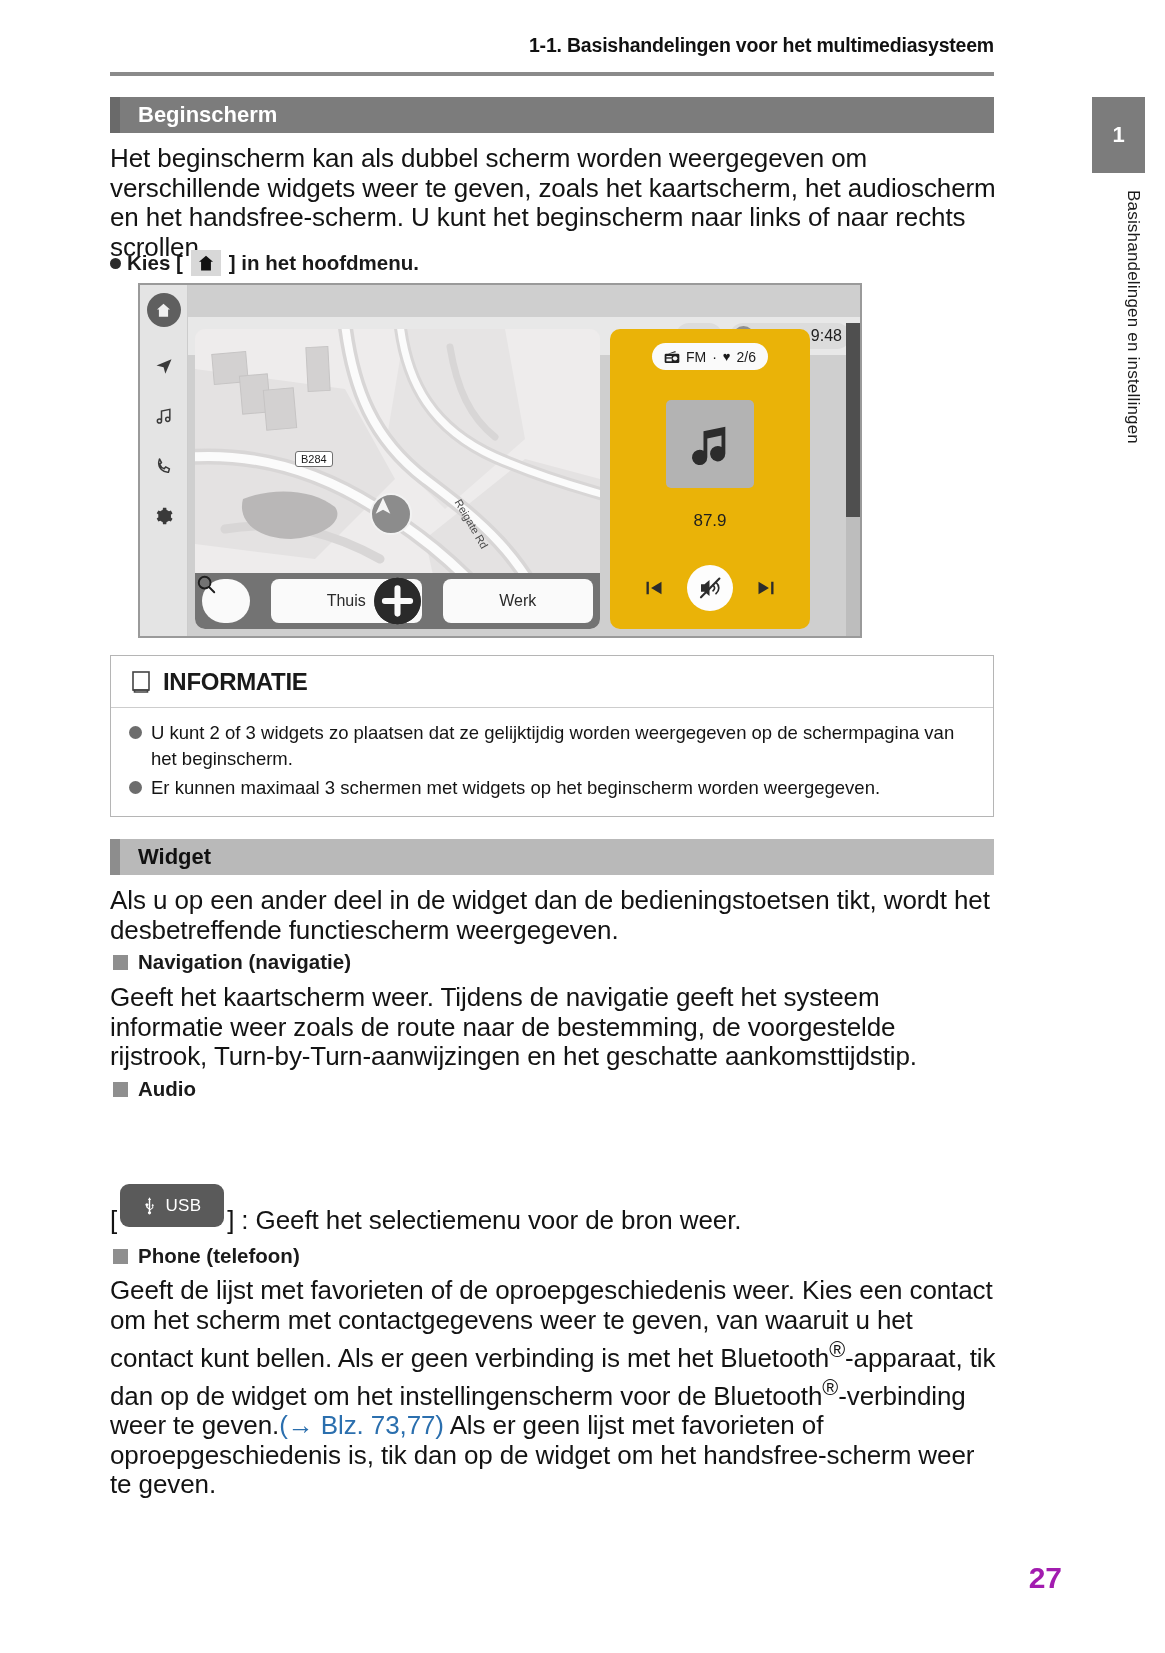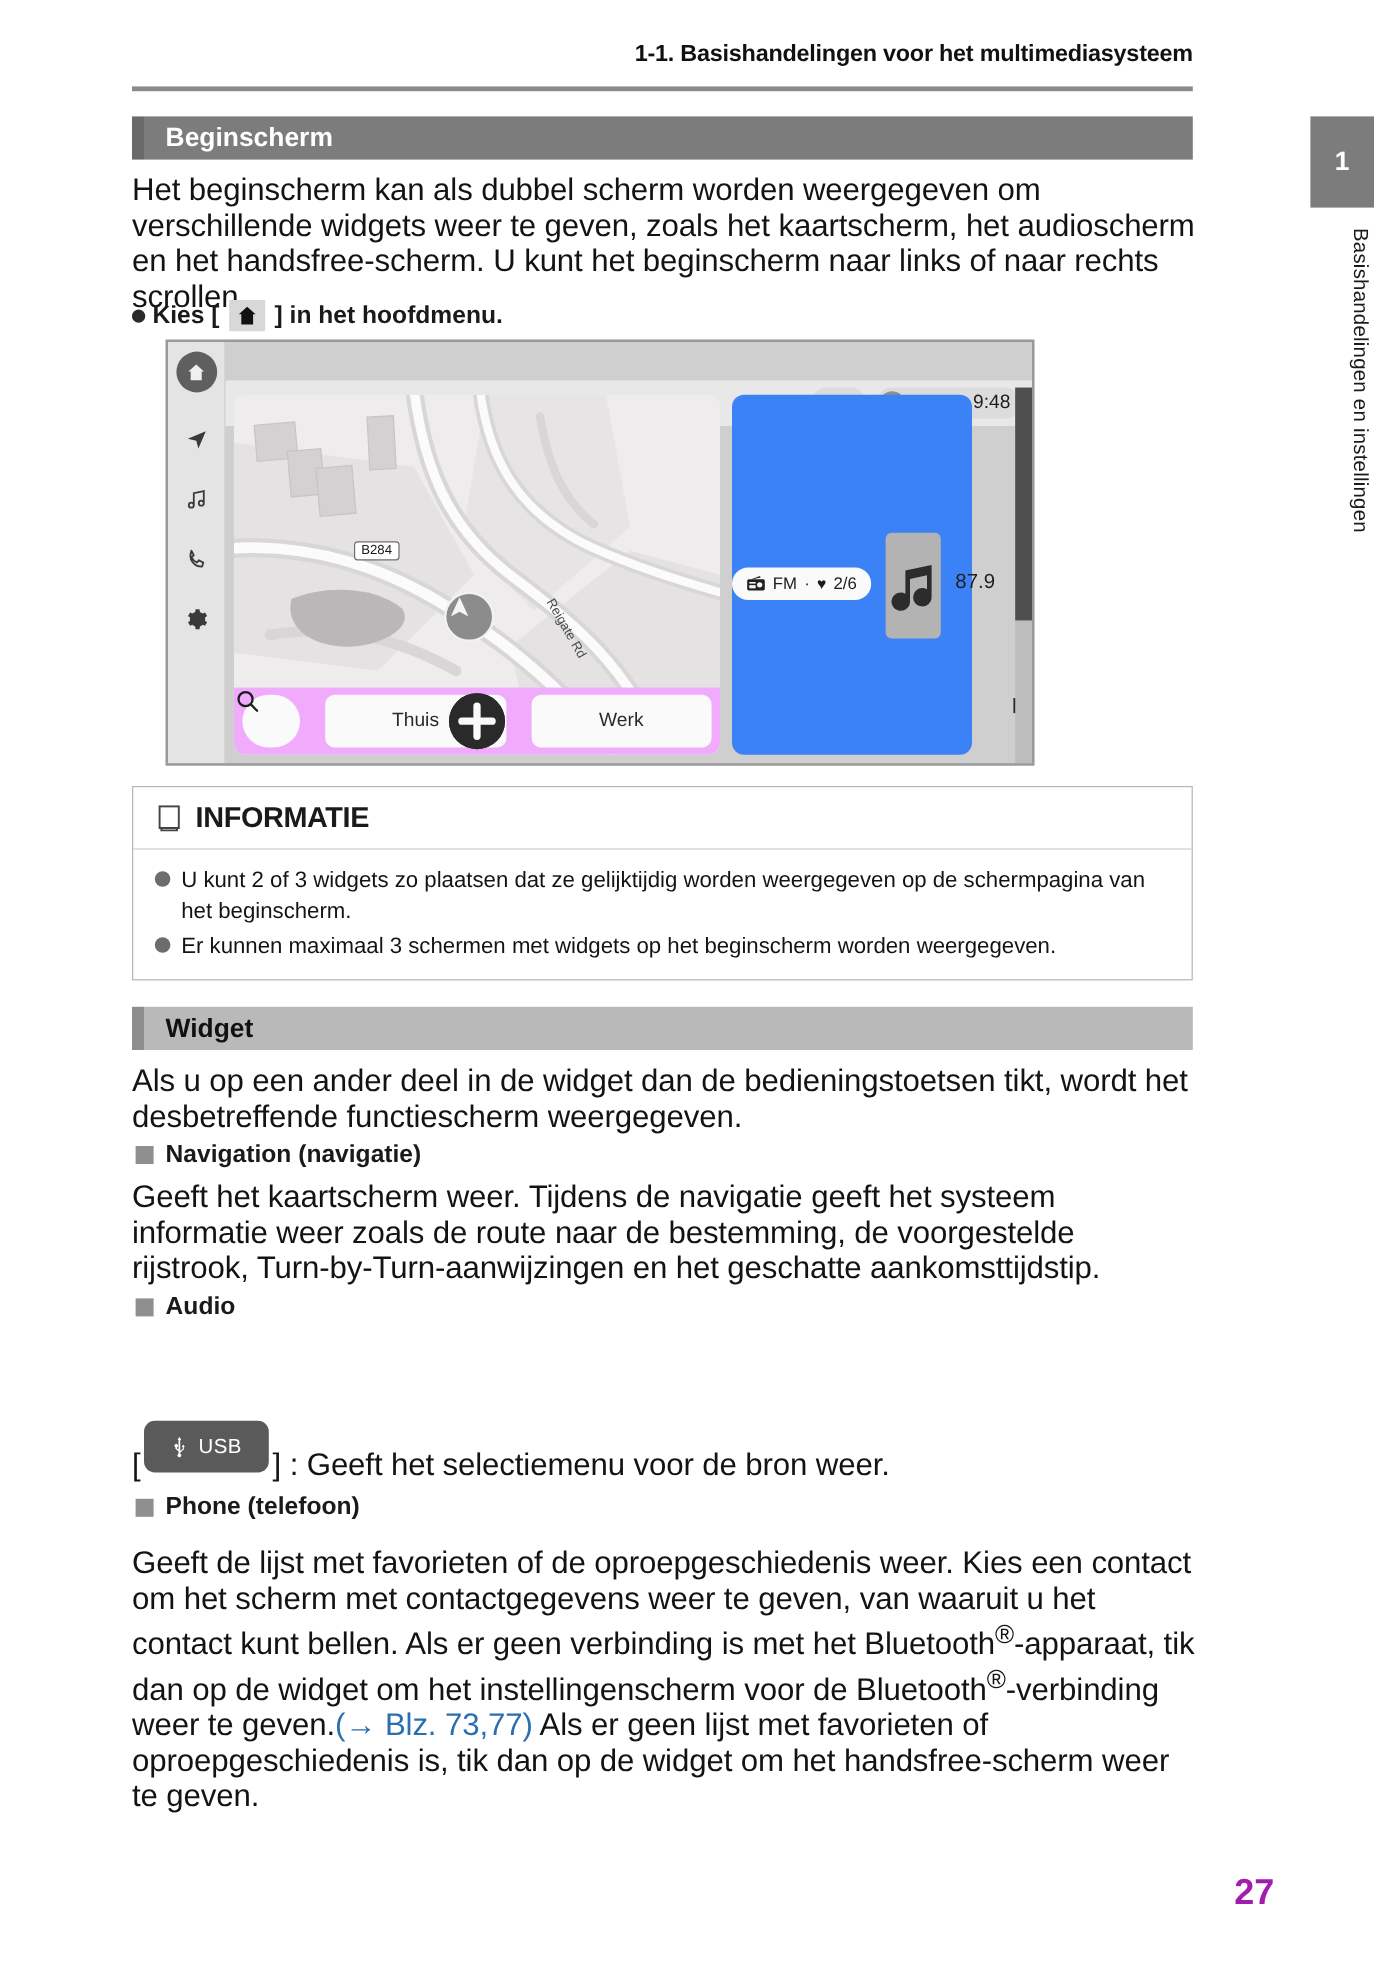--- a/index.html
+++ b/index.html
@@ -156,40 +156,40 @@
   .car-puck {
     position:absolute; left:175px; top:164px;
     width:42px; height:42px; border-radius:50%; background:#8c8c8c;
     display:flex; align-items:center; justify-content:center;
     border:2px solid #f2f2f2;
   }
   .car-puck svg { width:22px; height:22px; fill:#f4f4f4; }
 
   .map-actions {
     position:absolute; left:0; right:0; bottom:0; height:56px;
-    background:#f0abfc;
+    background:#737373;
     display:flex; align-items:flex-end; gap:21px; padding:6px 7px;
   }
   .search-btn {
     width:48px; height:44px; border-radius:22px; background:#fafafa;
     display:flex; align-items:center; justify-content:center; flex:none;
   }
   .search-btn svg { width:22px; height:22px; }
   .dest-btn {
     flex:1; height:44px; border-radius:8px; background:#fafafa;
     display:flex; align-items:center; justify-content:center; gap:9px;
     font-size:16px; color:#2a2a2a;
   }
   .plus-ic { width:15px; height:15px; }
 
   
   .audio-panel {
     position:absolute; left:470px; top:44px; width:200px; height:300px;
-    background:#3b82f6; border-radius:10px;
-    display:flex; flex-direction:row; align-items:center;gap:12px;
+    background:#eab308; border-radius:10px;
+    display:flex; flex-direction:column; align-items:center;gap:12px;
   }
   .src-pill {
     margin-top:14px; height:27px; border-radius:14px; background:#fafafa;
     display:flex; align-items:center; gap:6px; padding:0 12px;
     font-size:14px; color:#1a1a1a;
   }
   .src-pill svg.radio { width:16px; height:14px; fill:#1f1f1f; }
   .src-pill .heart { font-size:13px; }
   .art {
     margin-top:18px; width:88px; height:88px; background:#b3b3b3; border-radius:5px;
@@ -508,18 +508,18 @@
   </div>
   <div class="para" style="top:1206px; left:110px;">
     <span>[</span><span style="display:inline-block;width:110px;"></span><span>] : Geeft het selectiemenu voor de bron weer.</span>
   </div>
 
   <div class="subhead" style="top:1243px;">
     <span class="sq"></span>
     <span>Phone (telefoon)</span>
   </div>
 
-  <div class="para" style="top:1276px;margin-top:12px;">
+  <div class="para" style="top:1276px;">
     <span>Geeft de lijst met favorieten of de oproepgeschiedenis weer. Kies een contact om het scherm met contactgegevens weer te geven, van waaruit u het contact kunt bellen. Als er geen verbinding is met het Bluetooth</span><sup>®</sup><span>-apparaat, tik dan op de widget om het instellingenscherm voor de Bluetooth</span><sup>®</sup><span>-verbinding weer te geven.</span><span class="link">(→ Blz. 73,77)</span><span> Als er geen lijst met favorieten of oproepgeschiedenis is, tik dan op de widget om het handsfree-scherm weer te geven.</span>
   </div>
 
   <div class="page-no">27</div>
 </div>
 
 </body></html>

